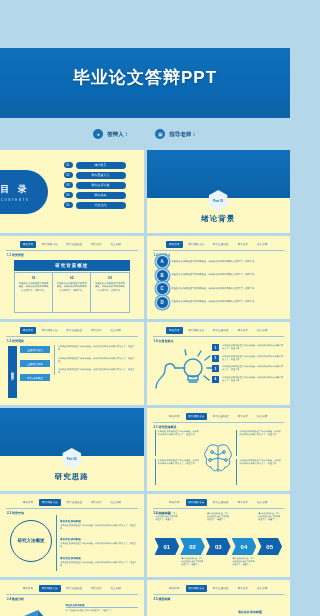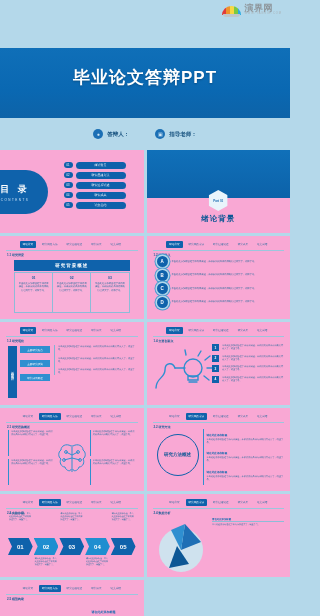--- a/index.html
+++ b/index.html
@@ -47,21 +47,21 @@
   .meta { display:flex; align-items:center; gap:4px; }
   .meta-ico {
     width:10px; height:10px; border-radius:50%;
     background:#1b6fb5; color:#cfe6f5; font-size:5px;
     display:flex; align-items:center; justify-content:center; font-weight:bold;
   }
   .meta-lbl { font-size:5.5px; color:#17527f; font-weight:bold; }
 
   
   .grid { display:grid; grid-template-columns:1fr 1fr; gap:3px 3px; padding:0 0 0 0; }
-  .thumb { position:relative; height:83px; background:#f9a8d4; overflow:hidden; }
+  .thumb { position:relative; height:83px; background:#fef9c3; overflow:hidden; }
 
   
   .tnav { position:absolute; top:4px; left:0; right:0; height:8px; display:flex;
           align-items:center; justify-content:center; gap:3px; }
   .tnav .tab { font-size:2.6px; color:#2a6c9e; padding:1.5px 3px; border-radius:1px; white-space:nowrap; }
   .tnav .tab.on { background:#0f62ab; color:#fff; }
   .tsep { position:absolute; top:14px; left:6px; right:6px; height:1px; background:#9cc6dd; }
   .tsub { position:absolute; top:17px; left:7px; font-size:3px; color:#1a5d95; font-weight:bold; }
 
   
@@ -154,36 +154,20 @@
   svg { display:block; }
 </style>
 </head>
 <body>
 
 <div class="page">
 
   <div class="cover">
     <div class="cover-top"></div>
 
-    <div class="logo">
-      <div class="logo-mark">
-        <div class="arc">
-          <i style="background:#e03a3a"></i>
-          <i style="background:#f0932b"></i>
-          <i style="background:#f6d743"></i>
-          <i style="background:#7ac943"></i>
-          <i style="background:#29abe2"></i>
-        </div>
-        <div class="base"></div>
-      </div>
-      <div class="logo-text">
-        <span class="logo-cn">演界网</span>
-        <span class="logo-en">WWW.YANJIE.COM</span>
-      </div>
-    </div>
 
     <div class="cover-band"></div>
     <div class="cover-title">毕业论文答辩PPT</div>
 
     <div class="cover-foot">
       <div class="meta">
         <span class="meta-ico">●</span>
         <span class="meta-lbl">答辩人：</span>
       </div>
       <div class="meta">
@@ -347,20 +331,27 @@
           <span class="num-b">3</span>
           <span class="num-t">单击此处添加标题栏字体内容描述，并根据您的具体内容酌情增减文字，调整字号。</span>
         </div>
         <div class="num-row">
           <span class="num-b">4</span>
           <span class="num-t">单击此处添加标题栏字体内容描述，并根据您的具体内容酌情增减文字，调整字号。</span>
         </div>
       </div>
     </div>
 
+    <div class="thumb">
+      <div class="sec-band"></div>
+      <div class="hexwrap">
+        <div class="hex">Part 02</div>
+      </div>
+      <div class="sec-title">研究思路</div>
+    </div>
 
     <div class="thumb">
       <div class="tnav">
         <span class="tab">绪论背景</span>
         <span class="tab on">研究思路方法</span>
         <span class="tab">研究过程论述</span>
         <span class="tab">研究成果</span>
         <span class="tab">论文总结</span>
       </div>
       <div class="tsep"></div>

